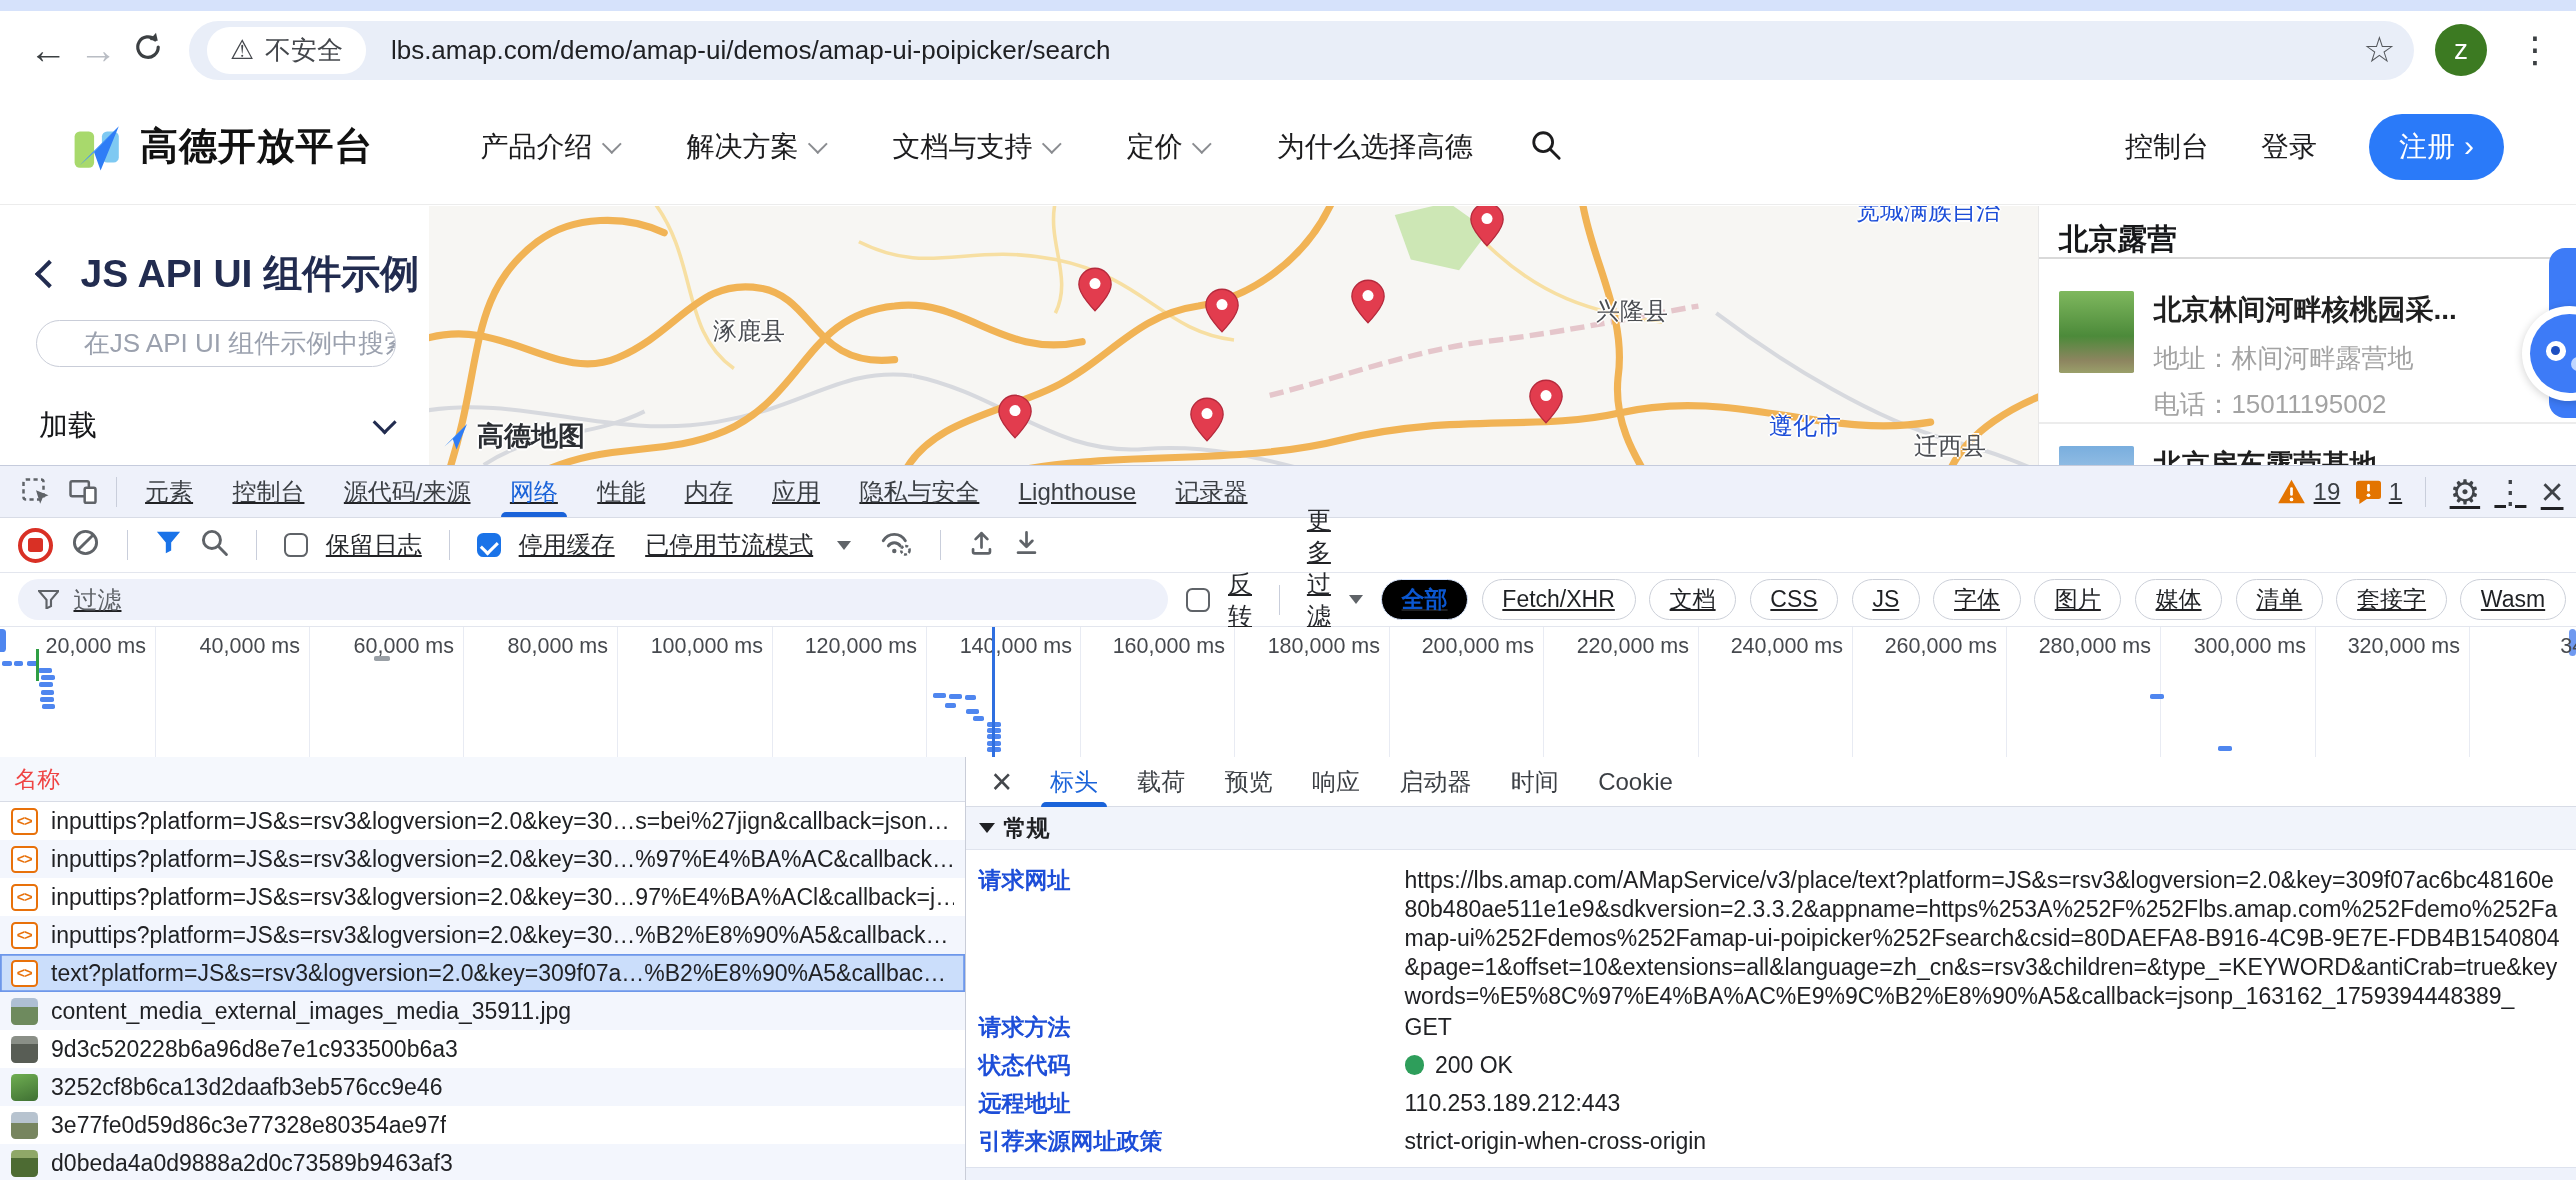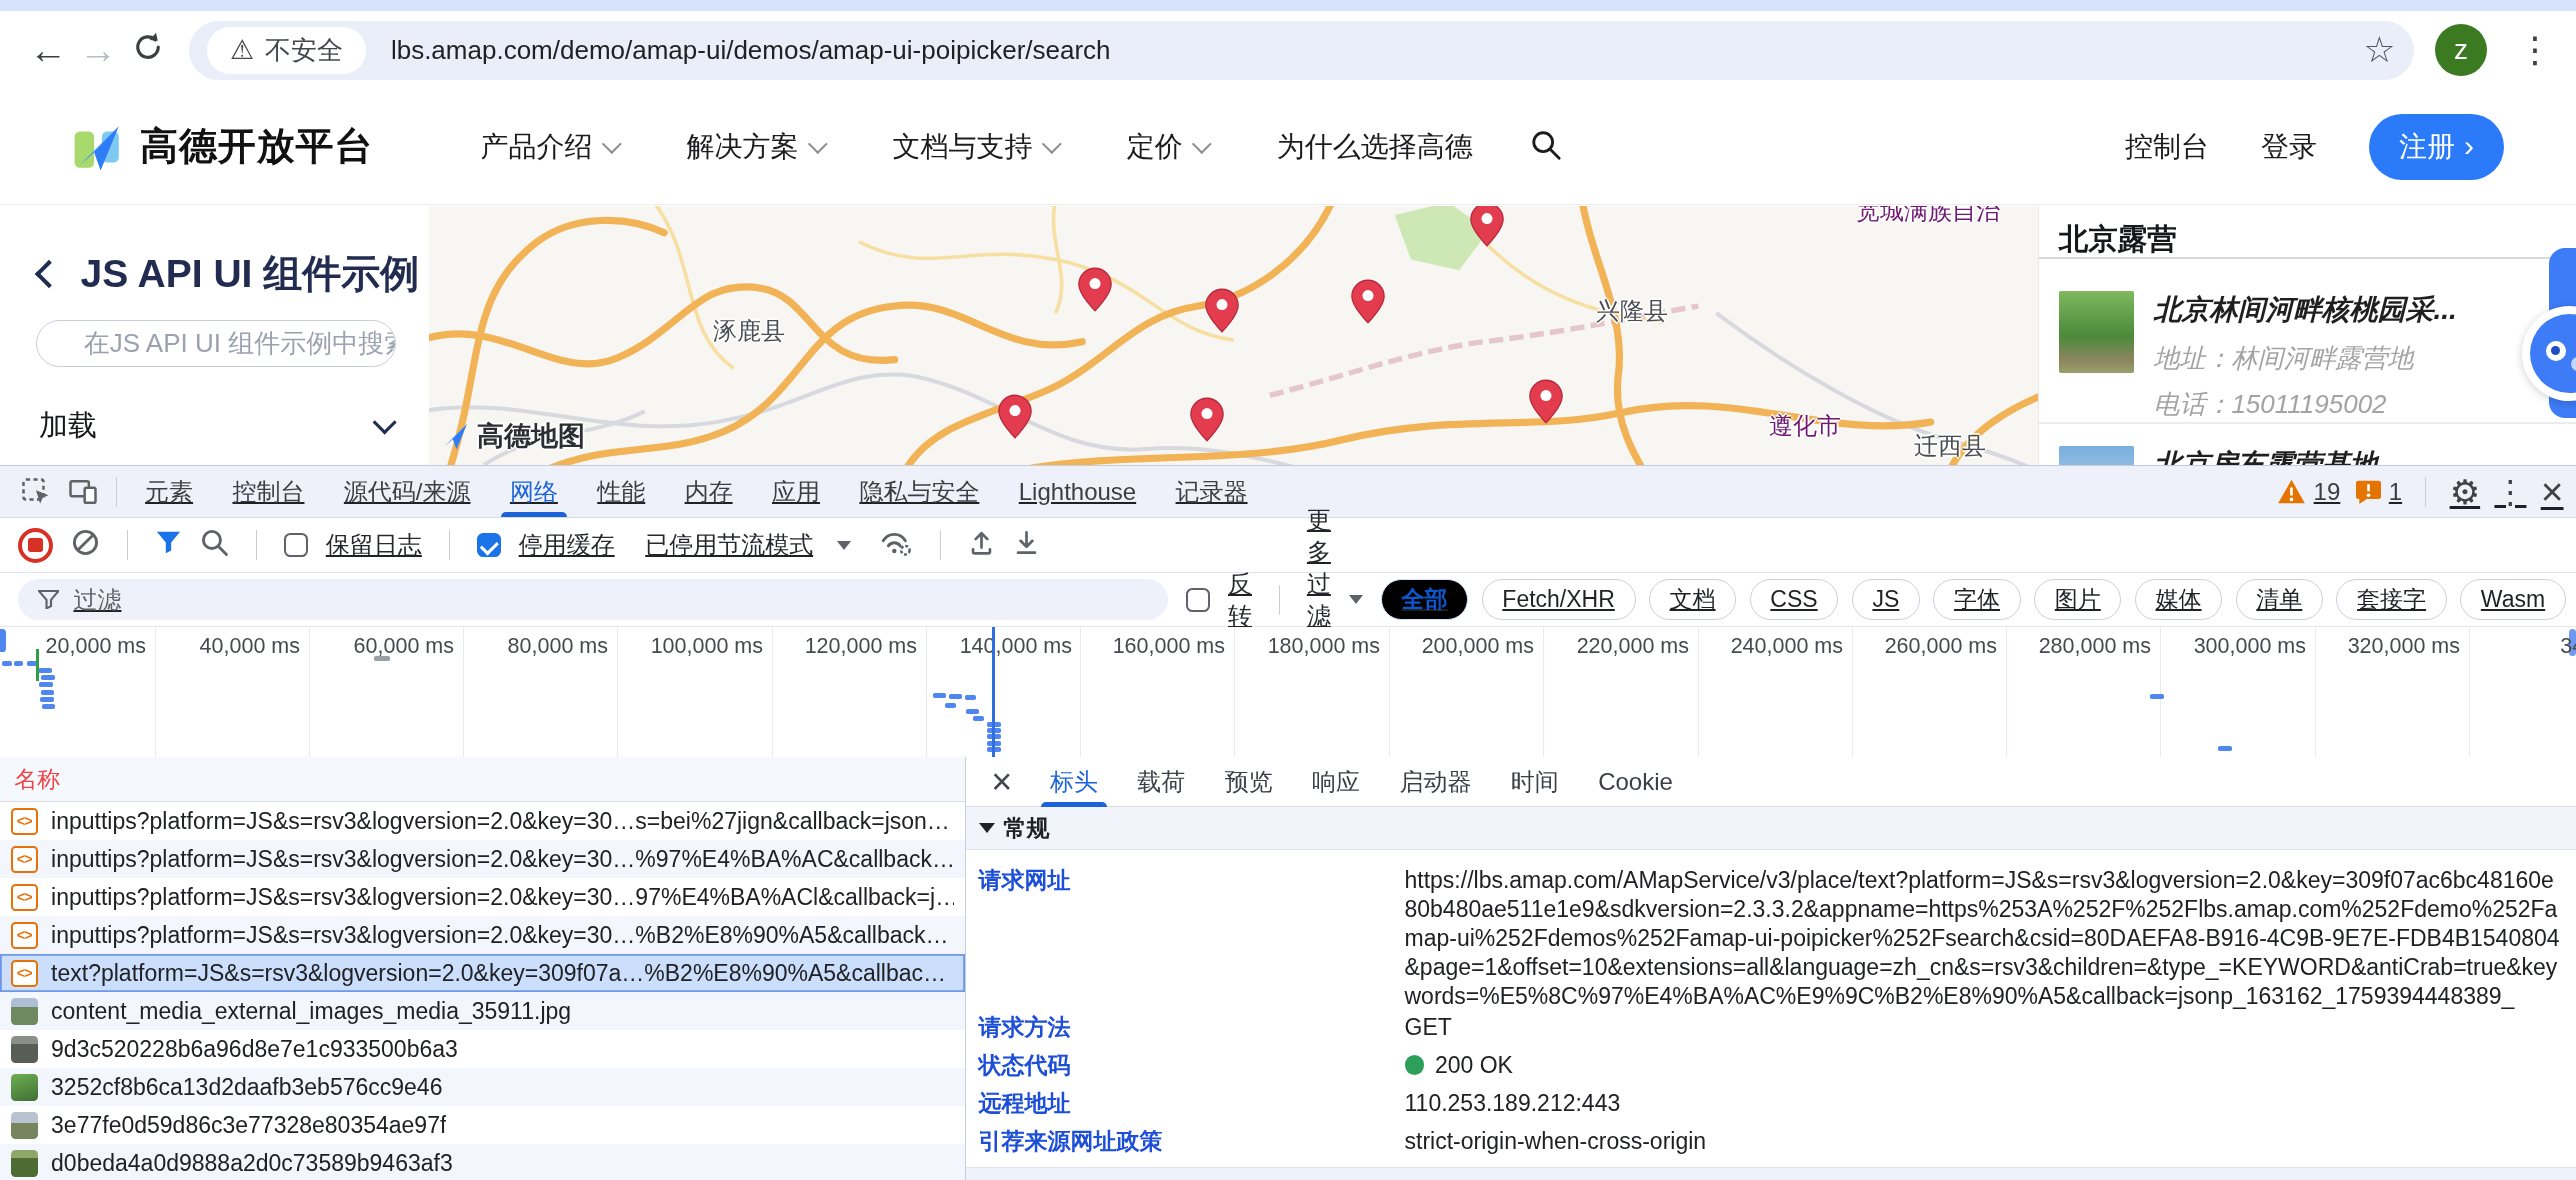--- a/index.html
+++ b/index.html
@@ -45,29 +45,29 @@
   .sidebar-search{position:absolute;left:36px;top:114px;width:360px;height:47px;border:1.8px solid #c9cdd8;
                   border-radius:25px;display:flex;align-items:center;padding:0 7.2px 0 27px;box-sizing:border-box;overflow:hidden;}
   .sidebar-search .ph{font-size:26px;color:#9ba1ae;margin-left:19.7px;white-space:nowrap;}
   .sidebar-group{position:absolute;left:39px;top:200px;width:354px;display:flex;justify-content:space-between;
                  align-items:center;font-size:29px;color:#17181a;}
   .chev-down-big{width:14.3px;height:14.3px;border-right:3.6px solid #222c50;border-bottom:3.6px solid #222c50;
                  transform:rotate(45deg);margin-top:-7.2px;}
   .map{flex:1;position:relative;background:#f7f6f3;overflow:hidden;}
   .map-label{position:absolute;font-size:24px;font-weight:500;color:#4a4d52;white-space:nowrap;
              text-shadow:-1.8px 0 #fff,1.8px 0 #fff,0 -1.8px #fff,0 1.8px #fff;}
-  .map-label.muted{color:#701a75;}
+  .map-label.muted{color:#1d4ed8;}
   .map-pin{position:absolute;width:34px;height:45px;transform:translate(-50%,-100%);}
   .map-logo{position:absolute;left:10.7px;bottom:10.7px;display:flex;align-items:center;gap:7.2px;}
   .map-logo-text{font-size:27px;font-weight:700;color:#2b2e33;
                  text-shadow:-1.8px 0 #fff,1.8px 0 #fff,0 -1.8px #fff,0 1.8px #fff;}
   .poi-panel{width:537px;flex:none;background:#fff;position:relative;overflow:hidden;border-left:0.9px solid #e8e8e8;}
   .poi-title{position:absolute;left:19.7px;top:14.3px;font-size:29.5px;font-weight:600;color:#17181a;}
   .poi-divider{position:absolute;left:0;right:0;height:1.8px;background:#d9d9d9;}
-  .poi-item{position:absolute;left:19.7px;right:72px;display:flex;gap:19.7px;font-style:italic;}
+  .poi-item{position:absolute;left:19.7px;right:72px;display:flex;gap:19.7px;}
   .poi-thumb{width:75px;height:82px;flex:none;border-radius:1.8px;}
   .thumb-1{background:linear-gradient(180deg,#7fb85e 0%,#4c8a3a 55%,#8d8560 85%,#9aa06a 100%);}
   .thumb-2{background:linear-gradient(180deg,#79aede 0%,#b9d4ec 70%,#e8eef2 100%);}
   .poi-name{font-size:28px;font-weight:700;color:#1f1f1f;white-space:nowrap;}
   .poi-meta{font-size:26px;color:#a3a3a3;margin-top:11.6px;white-space:nowrap;}
   .fab-pill{position:absolute;right:0;top:42px;width:27px;height:170px;background:#3d7bf7;border-radius:16px 0 0 16px;}
   .mascot{position:absolute;right:-41px;top:100px;width:95px;height:95px;border-radius:50%;background:#fff;
           box-shadow:0 1.8px 9px rgba(0,0,0,.18);display:flex;align-items:center;justify-content:center;}
   .mascot-inner{width:79px;height:79px;border-radius:50%;background:#3d7bf7;position:relative;overflow:hidden;}
   .mascot-eye{position:absolute;left:16px;top:27px;width:19.7px;height:19.7px;border-radius:50%;background:#fff;}

